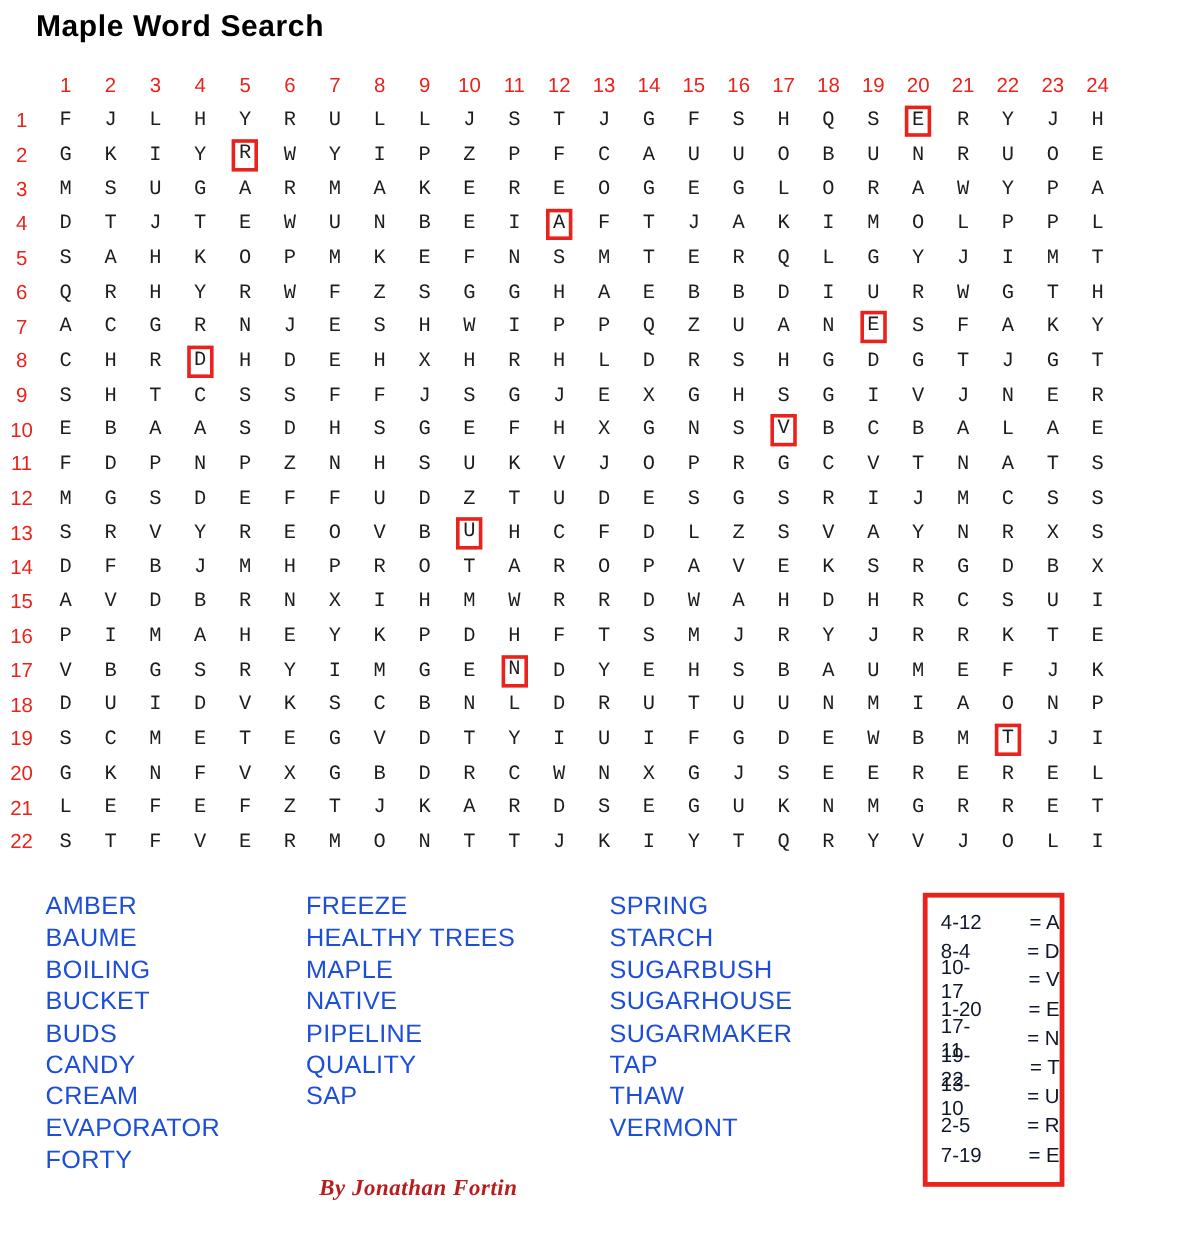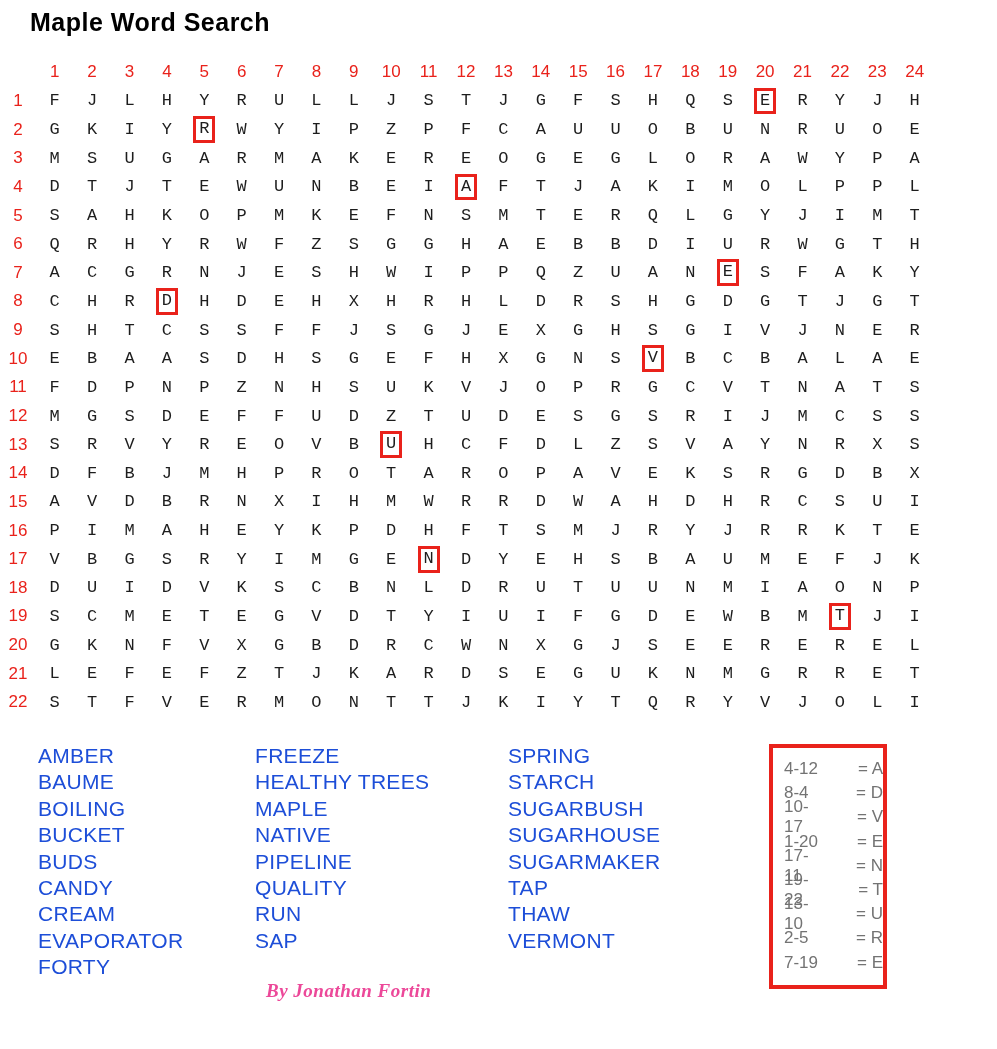--- a/index.html
+++ b/index.html
@@ -81,35 +81,35 @@
     width: 99px;
     height: 228px;
     border: 4px solid var(--red);
     padding: 9px 0 0 11px;
   }
   .legend-row {
     display: flex;
     height: 24.2px;
     align-items: center;
     font-size: 17px;
-    color: #737373;
+    color: #0f172a;
     gap: 34px;
   }
   .legend-coord { width: 51px; }
   .legend-eq { white-space: pre; }
   
   .author {
     position: absolute;
     left: 266px;
     top: 980px;
     font-family: "Liberation Serif", serif;
     font-weight: bold;
     font-style: italic;
     font-size: 19px;
-    color: #ec4899;
+    color: #b91c1c;
     letter-spacing: 0.5px;
   }
 </style>
 </head>
 <body>
 
 <div class="title">Maple Word Search</div>
 
 <div id="grid">
     <div class="cell"></div>
@@ -1756,21 +1756,20 @@
     <div class="word">EVAPORATOR</div>
     <div class="word">FORTY</div>
   </div>
 <div class="wordcol" id="wordcol2">
     <div class="word">FREEZE</div>
     <div class="word">HEALTHY TREES</div>
     <div class="word">MAPLE</div>
     <div class="word">NATIVE</div>
     <div class="word">PIPELINE</div>
     <div class="word">QUALITY</div>
-    <div class="word">RUN</div>
     <div class="word">SAP</div>
   </div>
 <div class="wordcol" id="wordcol3">
     <div class="word">SPRING</div>
     <div class="word">STARCH</div>
     <div class="word">SUGARBUSH</div>
     <div class="word">SUGARHOUSE</div>
     <div class="word">SUGARMAKER</div>
     <div class="word">TAP</div>
     <div class="word">THAW</div>

